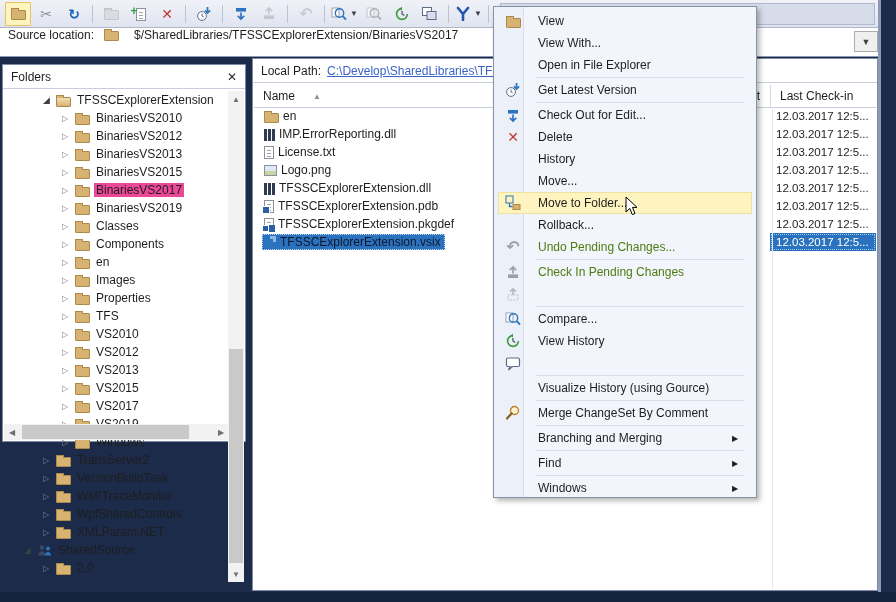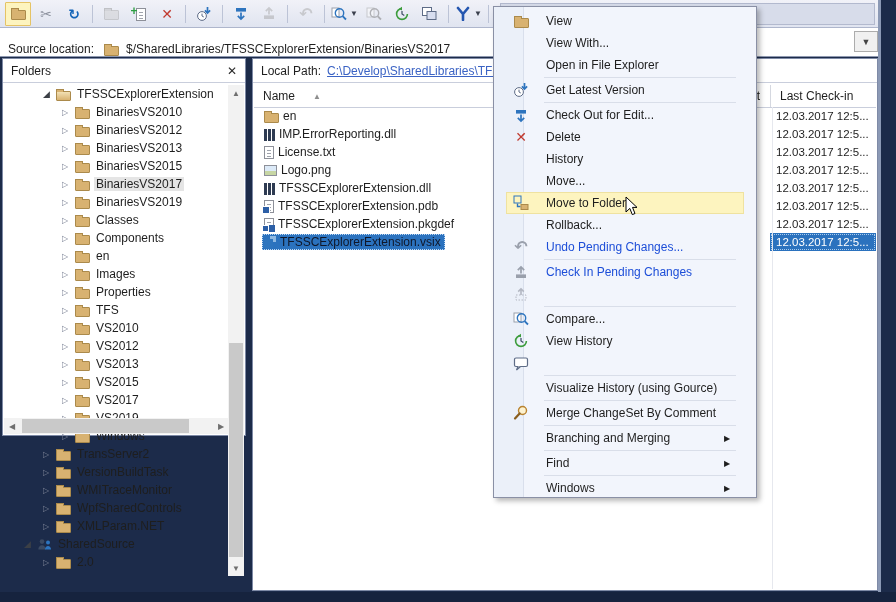--- a/index.html
+++ b/index.html
@@ -24,42 +24,42 @@
   .tsep{width:1px;height:18px;background:#BCC3D6;margin:0 4px;flex:none}
   .g{font-size:14px;line-height:14px;font-weight:bold}
   .g.blue{color:#1464B8}.g.red{color:#C1392E}.g.gray{color:#9AA0AC}
   .dd{font-size:8px;color:#3A3F4C;margin-left:3px}
   .ws-label{margin-left:6px;color:#1E1E1E}
   .ws-combo{position:absolute;left:500px;top:3px;width:375px;height:22px;
     background:#D7DCEA;border:1px solid #B2B9CE;box-sizing:border-box}
   
   .srcrow{
     position:absolute;left:0;top:28px;width:881px;height:29px;background:#FFFFFF;
-    border-bottom:1px solid #8E98B0;display:flex;align-items:flex-end;box-sizing:border-box;
+    border-bottom:1px solid #8E98B0;display:flex;align-items:flex-start;box-sizing:border-box;
   }
   .srcrow .lbl{margin:0 10px 0 8px}
   .src-arrow{position:absolute;right:3px;top:3px;width:24px;height:21px;background:#F0F0F0;
     border:1px solid #ACACAC;display:flex;align-items:center;justify-content:center;
     font-size:9px;color:#444;box-sizing:border-box}
   
   .panel{position:absolute;background:#fff;border:1px solid #7E8AA6;box-sizing:border-box}
-  .folders-panel{left:2px;top:58px;width:244px;height:378px}
+  .folders-panel{left:2px;top:64px;width:244px;height:378px}
   .files-panel{left:252px;top:58px;width:626px;height:533px}
   .phead{height:24px;display:flex;align-items:center;padding:0 8px;border-bottom:1px solid #C9CEDC;
     background:#fff;box-sizing:border-box}
   .phead .title{flex:1}
   .xbtn{font-size:12px;color:#2B2B2B;line-height:12px;cursor:default}
   .lp-link{color:#3B63C4;text-decoration:underline;margin-left:6px;white-space:nowrap;overflow:hidden}
   
   .tree{position:absolute;left:1px;top:26px;width:225px;height:491px;overflow:hidden}
   .trow{height:18px;display:flex;align-items:center;white-space:nowrap}
   .arrow{width:13px;flex:none;font-size:8px;color:#7A8194;text-align:left}
   .arrow.exp{color:#3B3F46;font-size:9px}
   .tlabel{margin-left:4px;padding:0 2px}
-  .tlabel.sel{background:#e5e5e5}
+  .tlabel.sel{background:#ec4899}
   
   .ic-folder{width:15px;height:10px;background:#D8B271;border:1px solid #AB8A4B;border-radius:1px;
     position:relative;margin-top:3px;flex:none;box-sizing:border-box}
   .ic-folder::before{content:'';position:absolute;top:-3px;left:-1px;width:6px;height:2px;
     background:#D8B271;border:1px solid #AB8A4B;border-bottom:none}
   .ic-folder.open{background:linear-gradient(#F2E0B4,#D8B271)}
   .fi{display:inline-block;position:relative;flex:none}
   .fi-dll{width:11px;height:12px;margin-top:1px;background:
     linear-gradient(90deg,#2E3B52 0 3px,#fff 3px 4px,#2E3B52 4px 7px,#fff 7px 8px,#2E3B52 8px 11px)}
   .fi-page{width:10px;height:13px;background:#fff;border:1px solid #8D9099;box-sizing:border-box}
@@ -94,27 +94,27 @@
   
   .vscroll{position:absolute;right:1px;top:26px;width:16px;height:491px;background:#F2F2F2}
   .sbtn{position:absolute;left:0;width:16px;height:16px;display:flex;align-items:center;justify-content:center;
     font-size:8px;color:#6F6F6F;background:#F2F2F2}
   .vthumb{position:absolute;left:1px;width:14px;background:#C9C9C9;border-radius:0}
   .hscroll{position:absolute;left:1px;bottom:1px;height:16px;width:225px;background:#F2F2F2}
   .hthumb{position:absolute;top:1px;height:14px;background:#C9C9C9}
   
   .cmenu{position:absolute;left:493px;top:6px;width:264px;height:492px;z-index:10;
     background:#F2F5FC;border:1px solid #8A90A5;box-sizing:border-box;
-    box-shadow:3px 3px 5px rgba(0,0,0,.28);padding:3px 12px;display:flex;flex-direction:column}
+    box-shadow:3px 3px 5px rgba(0,0,0,.28);padding:3px 4px;display:flex;flex-direction:column}
   .cmenu::before{content:'';position:absolute;left:0;top:0;bottom:0;width:29px;background:#EBF0F9;
     border-right:1px solid #D9DFEC}
   .mi{height:22px;display:flex;align-items:center;flex:none;position:relative}
   .mi .micon{width:30px;flex:none;display:flex;align-items:center;justify-content:center;position:relative}
   .mi .mlabel{flex:1;padding-left:10px}
-  .mi.dis .mlabel{color:#1d4ed8}
+  .mi.dis .mlabel{color:#4d7c0f}
   .mi.hl{background:#FDF4BF;box-shadow:inset 0 0 0 1px #EFE2A0}
   .mi .sub{width:20px;font-size:8px;color:#1E1E1E;flex:none}
   .msep{height:1px;background:#D9DEE9;margin:1px 8px 1px 38px;flex:none}
   
   .edge-right{position:absolute;right:0;top:0;width:15px;height:602px;background:#1C2B4A}
   .edge-strip{position:absolute;right:15px;top:0;width:3px;height:602px;background:#8B99B5}
   .edge-bottom{position:absolute;left:0;bottom:0;width:896px;height:10px;background:#16233E}
   .cursor{position:absolute;left:625px;top:196px;z-index:30}
   svg{display:block}
 </style>
@@ -208,21 +208,21 @@
         <span class="dd">▼</span>
       </span>
       <span class="tsep"></span>
     </span>
   <span class="ws-label">Workspace:</span>
 </div>
 
 <div class="srcrow">
   <span class="lbl">Source location:</span>
   <span class="ic-folder"></span>
-  <span style="margin-left:7px">$/SharedLibraries/TFSSCExplorerExtension/BinariesVS2017</span>
+  <span style="margin-left:15px">$/SharedLibraries/TFSSCExplorerExtension/BinariesVS2017</span>
   <span class="src-arrow">▼</span>
 </div>
 
 <div class="panel folders-panel">
   <div class="phead">
     <span class="title">Folders</span>
     <span class="xbtn">✕</span>
   </div>
   <div class="tree" id="tree">
       <div class="trow" style="padding-left: 39px;">

